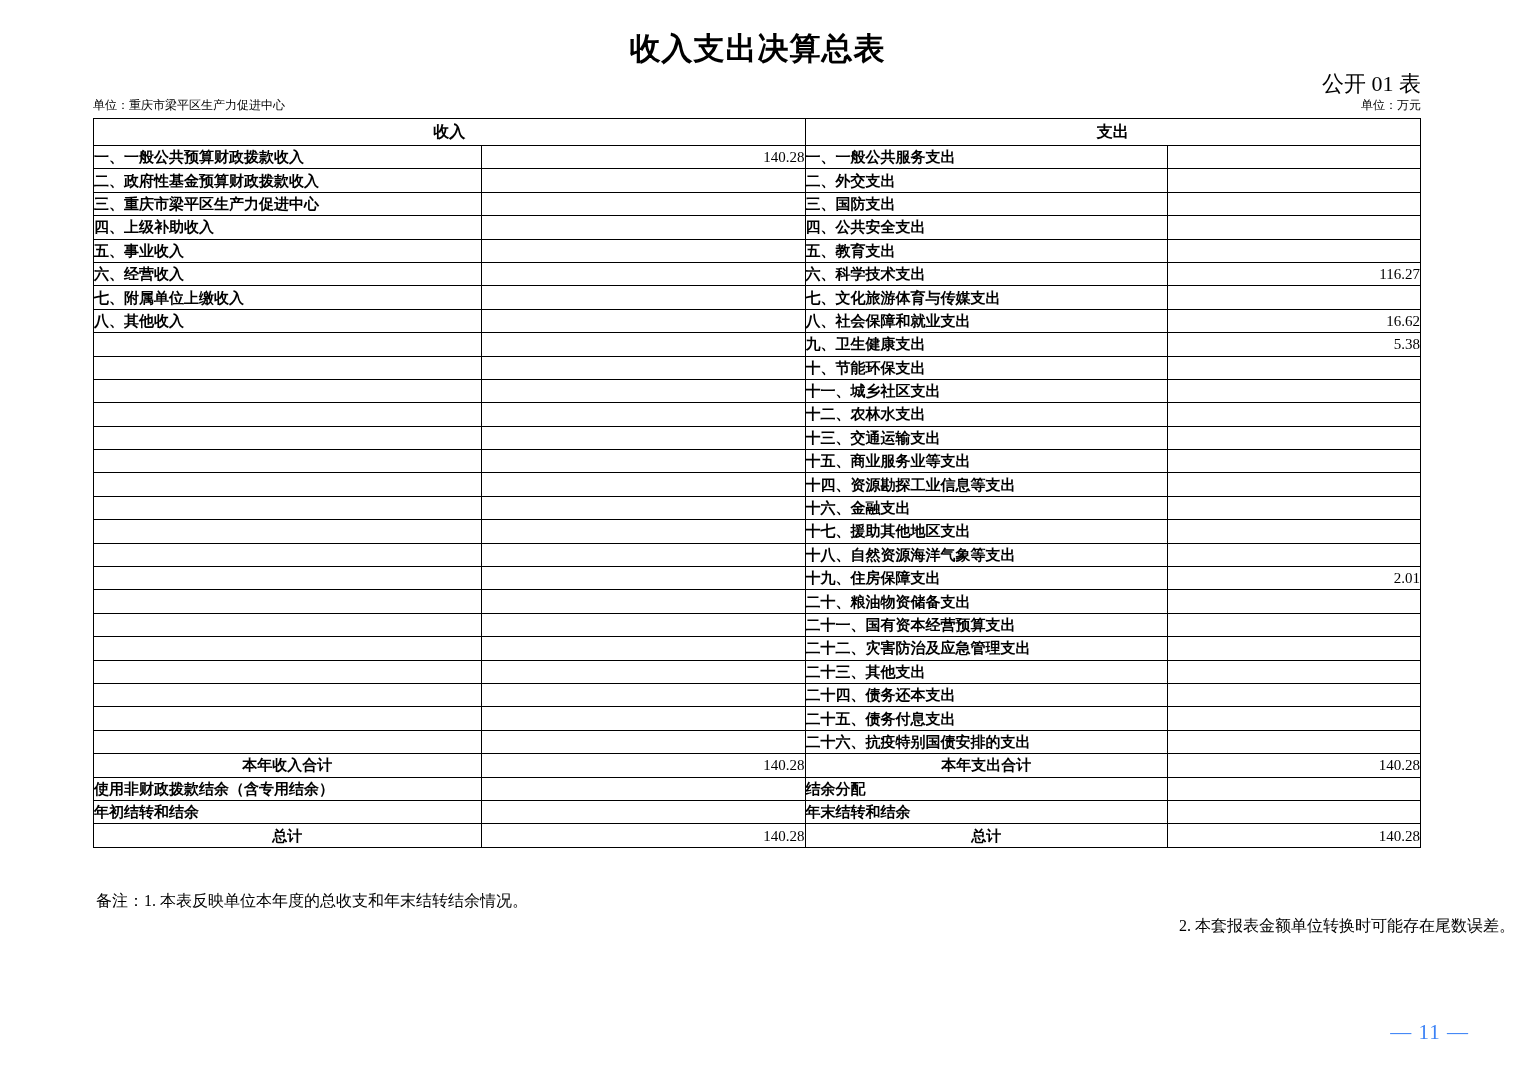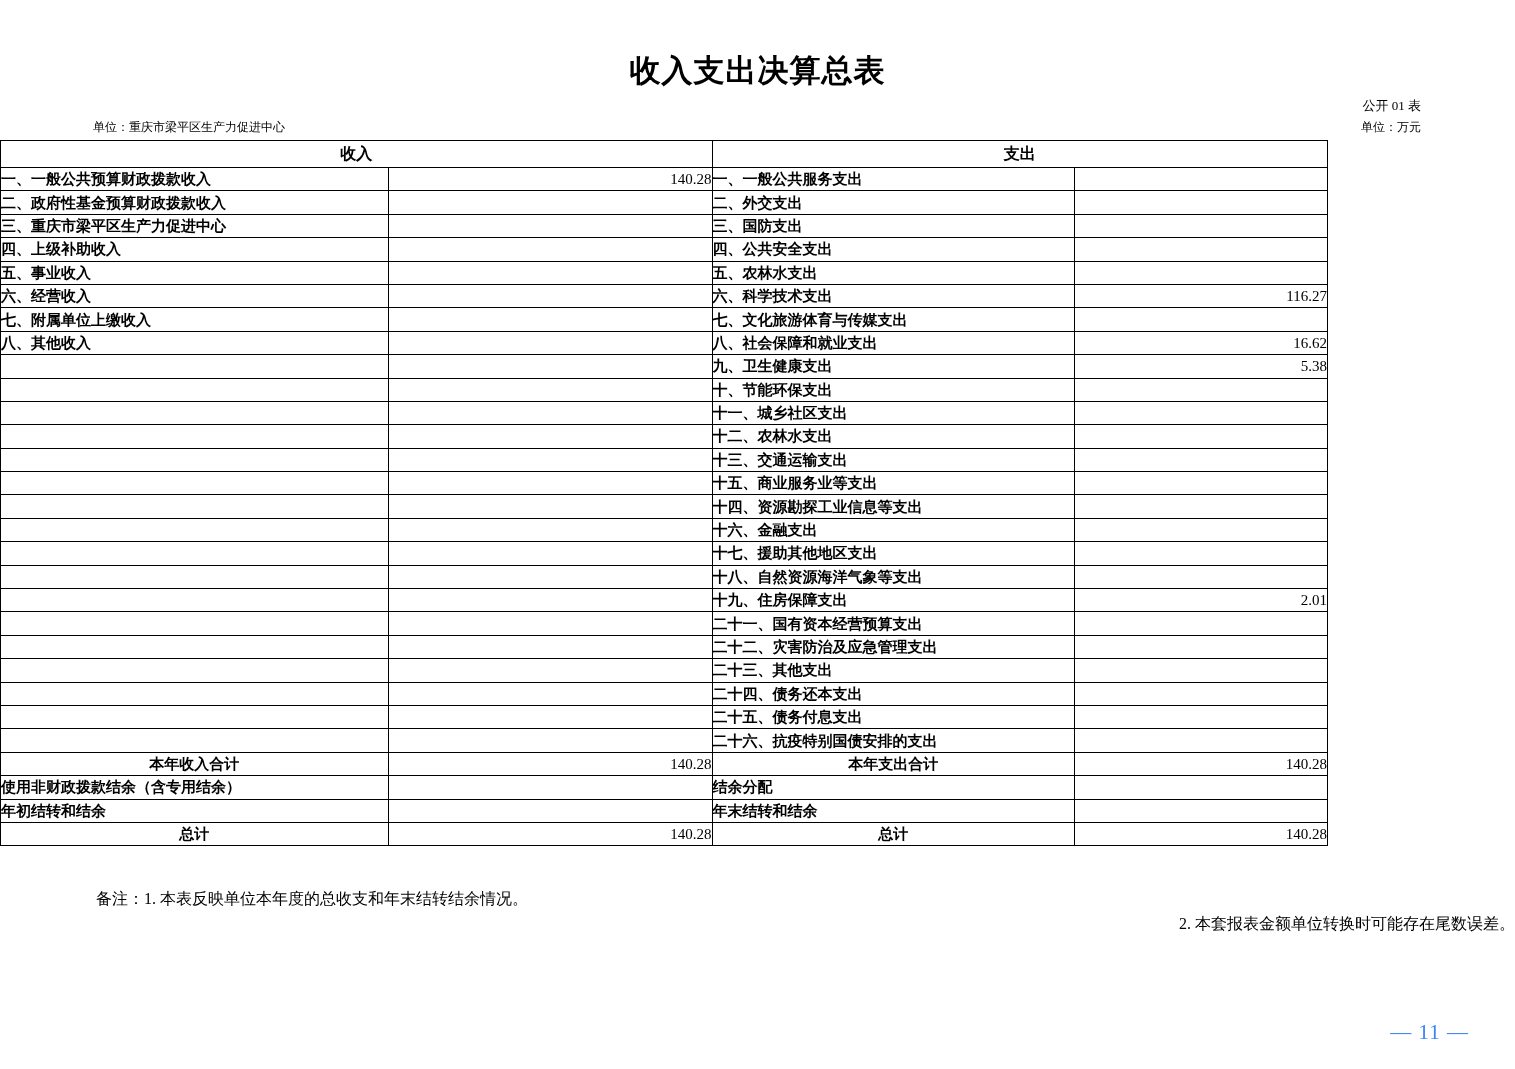--- a/index.html
+++ b/index.html
@@ -11,44 +11,45 @@
   }
   .page {
     position: relative;
     width: 1515px;
     height: 1069px;
     background: #ffffff;
     overflow: hidden;
   }
   .title {
     margin: 0;
-    padding-top: 53px;
+    padding-top: 31px;
     text-align: center;
     font-size: 31px;
     font-weight: bold;
     letter-spacing: 1px;
     line-height: 36px;
   }
   .table-code {
     width: 1328px;
     margin: 6px auto 0 93px;
     text-align: right;
-    font-size: 13px;
+    font-size: 22px;
     line-height: 21px;
   }
   .unit-row {
     width: 1328px;
     margin: 1px auto 2px 93px;
     display: flex;
     justify-content: space-between;
     font-size: 12px;
     line-height: 21px;
   }
   table.budget {
     width: 1328px;
+    margin-left: 93px;
     border-collapse: collapse;
     table-layout: fixed;
   }
   table.budget th,
   table.budget td {
     border: 1px solid #000000;
     overflow: hidden;
     white-space: nowrap;
     padding: 0;
   }
@@ -142,21 +143,21 @@
         </tr>
         <tr>
           <td class="c-item">四、上级补助收入</td>
           <td class="c-num"></td>
           <td class="c-item">四、公共安全支出</td>
           <td class="c-num"></td>
         </tr>
         <tr>
           <td class="c-item">五、事业收入</td>
           <td class="c-num"></td>
-          <td class="c-item">五、农林水支出</td>
+          <td class="c-item">五、教育支出</td>
           <td class="c-num"></td>
         </tr>
         <tr>
           <td class="c-item">六、经营收入</td>
           <td class="c-num"></td>
           <td class="c-item">六、科学技术支出</td>
           <td class="c-num">116.27</td>
         </tr>
         <tr>
           <td class="c-item">七、附属单位上缴收入</td>
@@ -228,20 +229,26 @@
           <td class="c-item"></td>
           <td class="c-num"></td>
           <td class="c-item">十八、自然资源海洋气象等支出</td>
           <td class="c-num"></td>
         </tr>
         <tr>
           <td class="c-item"></td>
           <td class="c-num"></td>
           <td class="c-item">十九、住房保障支出</td>
           <td class="c-num">2.01</td>
+        </tr>
+        <tr>
+          <td class="c-item"></td>
+          <td class="c-num"></td>
+          <td class="c-item">二十、粮油物资储备支出</td>
+          <td class="c-num"></td>
         </tr>
         <tr>
           <td class="c-item"></td>
           <td class="c-num"></td>
           <td class="c-item">二十一、国有资本经营预算支出</td>
           <td class="c-num"></td>
         </tr>
         <tr>
           <td class="c-item"></td>
           <td class="c-num"></td>

